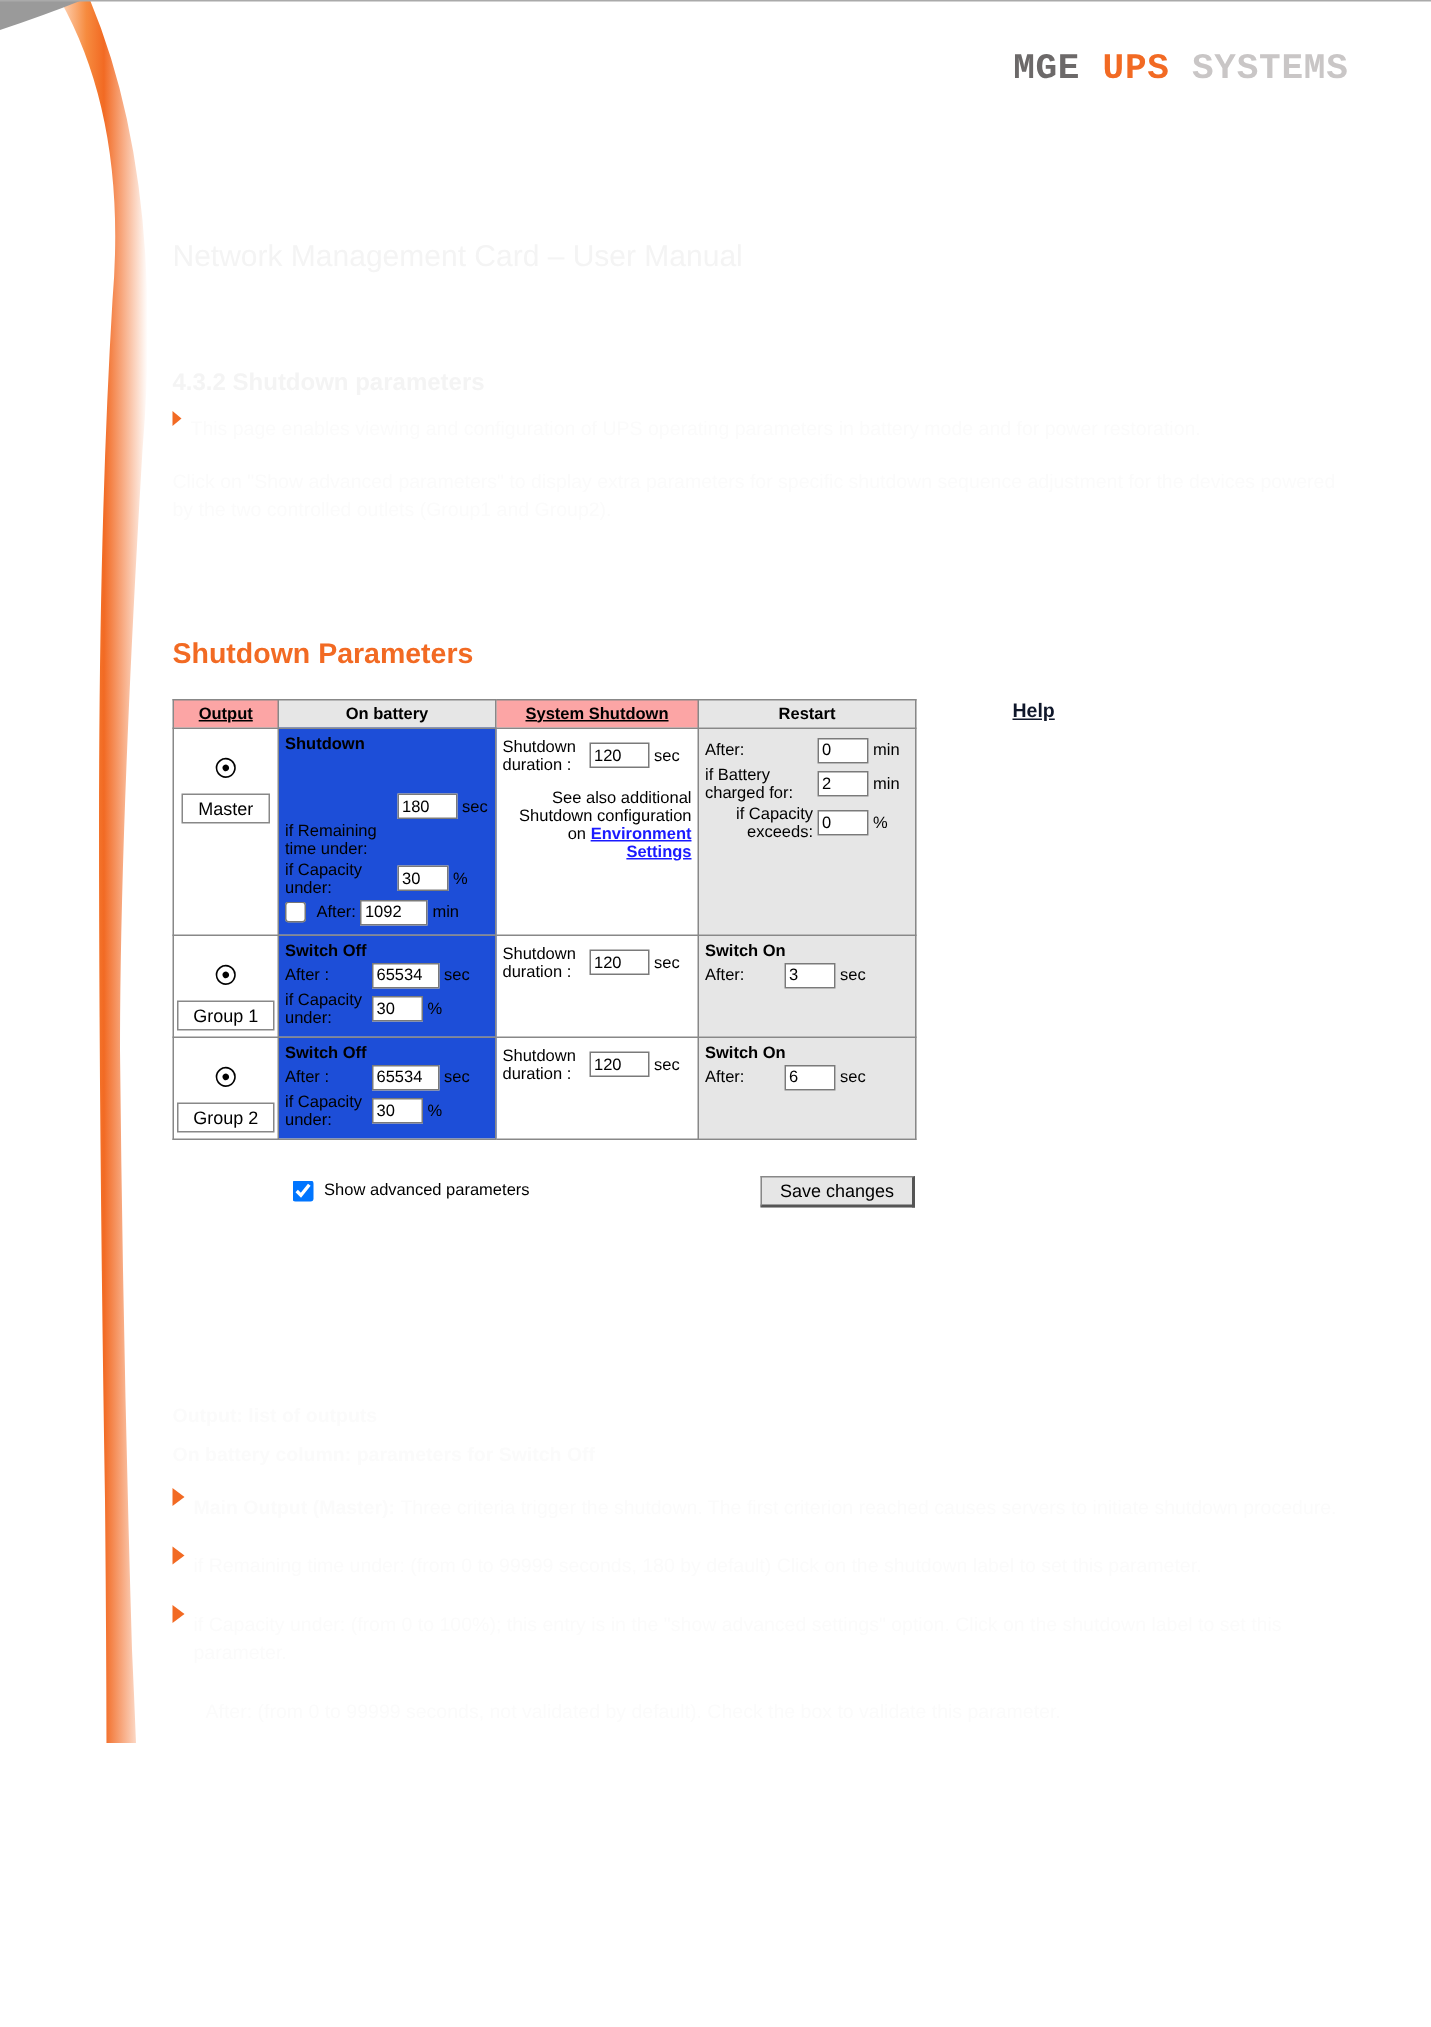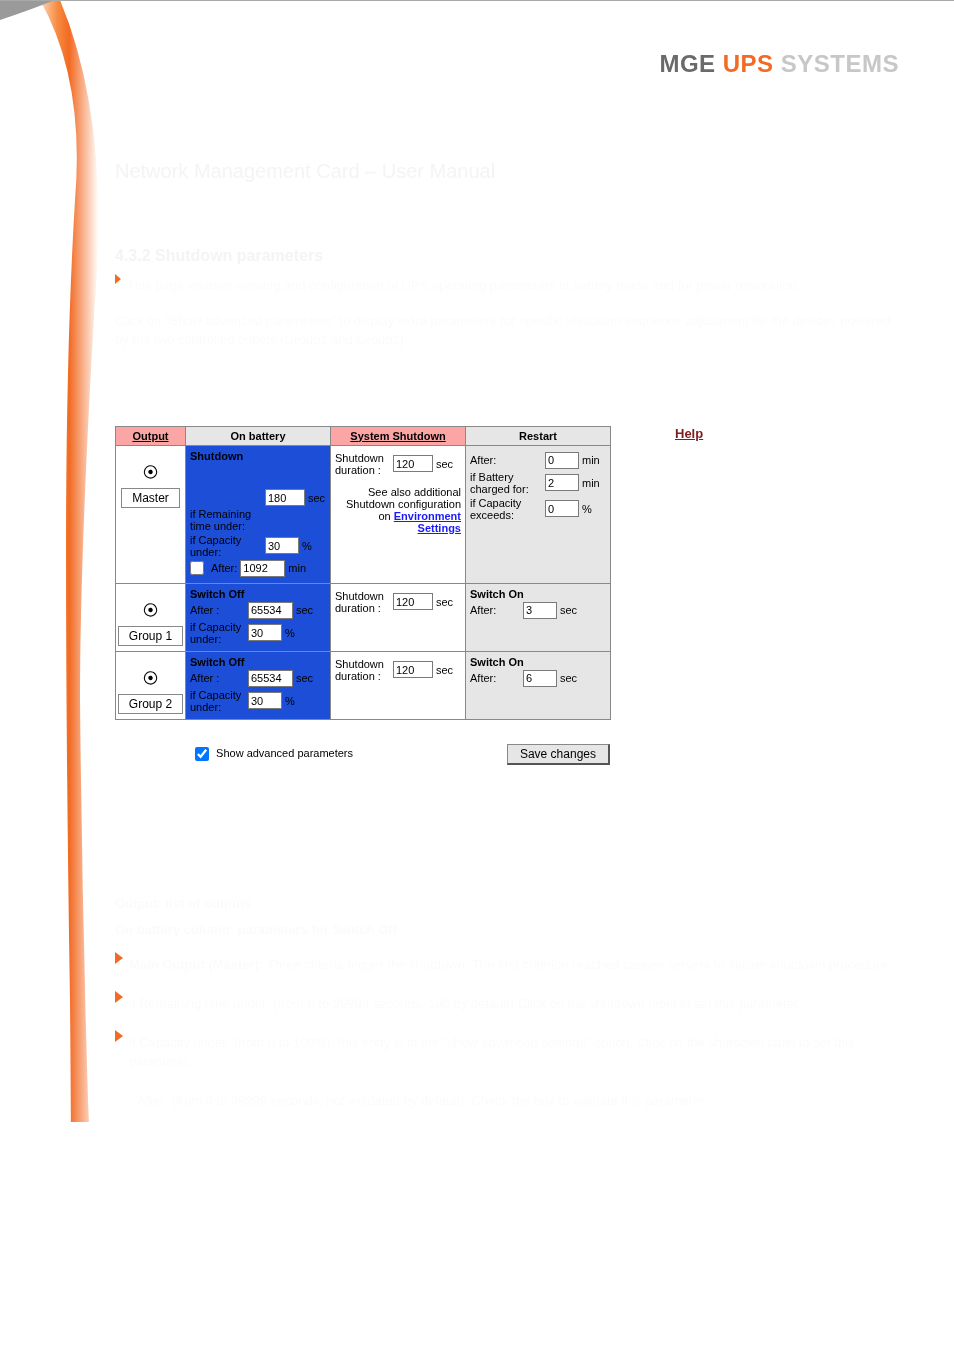--- a/index.html
+++ b/index.html
@@ -20,24 +20,25 @@
   }
   .header {
     position: relative;
     width: 100%;
     height: 70px;
     border-top: 1px solid #aaa;
   }
   .header-right {
     position: absolute;
     right: 55px;
-    top: 49px;
+    top: 32px;
     font-size: 24px;
     font-weight: bold;
     letter-spacing: 0.5px;
+    font-family: Liberation Mono, monospace;
   }
   .brand-mge   { color: #6c6969; }
   .brand-ups   { color: #f26a23; }
   .brand-sys   { color: #c9c6c6; }
   .content {
     position: relative;
     margin-left: 115px;
     padding-top: 90px;
     width: 780px;
     z-index: 2;
@@ -102,21 +103,21 @@
     padding: 4px 6px;
     font-style: italic;
     font-weight: bold;
     font-size: 13px;
   }
   .device-bar .c { color: #bbb; }
   .help-link {
     position: absolute;
     left: 560px;
     top: 0;
-    color: #7f1d1d;
+    color: #0f172a;
     text-decoration: underline;
     font-size: 13px;
     font-weight: bold;
   }
 
   table.grid {
     border-collapse: collapse;
     width: 495px;
     margin-top: 18px;
     margin-left: 0;
@@ -265,20 +266,21 @@
 
   <div class="bullet-row">
     <span class="bullet"></span>
     <span class="ghost">This page enables viewing and configuration of UPS operating parameters in battery mode and for power restoration.</span>
   </div>
 
   <div class="ghost">Click on "Show advanced parameters" to display extra parameters for specific shutdown sequence adjustment for the devices powered by the two controlled outlets (Group1 and Group2).</div>
 
   <div style="height:50px"></div>
 
+  <div class="panel-title">Shutdown Parameters</div>
 
   <div class="ups-panel">
 
 
     <a class="help-link">Help</a>
 
     <table class="grid">
       <colgroup>
         <col style="width:70px">
           <col style="width:145px">
@@ -333,21 +335,21 @@
             <span class="lbl lbl2">After:</span>
             <input class="tiny w34" value="0" style="">
             <span class="unit">min</span>
           </div>
           <div class="param-row">
             <span class="lbl lbl2" style="white-space:normal;">if Battery charged for:</span>
             <input class="tiny w34" value="2" style="">
             <span class="unit">min</span>
           </div>
           <div class="param-row">
-            <span class="lbl lbl2" style="white-space:normal;">if Capacity exceeds:</span>
+            <span class="lbl lbl2" style="white-space:normal;text-align:right;">if Capacity exceeds:</span>
             <input class="tiny w34" value="0" style="">
             <span class="unit">%</span>
           </div>
         </td>
       </tr>
 
       <tr>
         <td class="c-out">
           <span class="plug-icon">⦿</span>
           <span class="out-box">Group 1</span>

